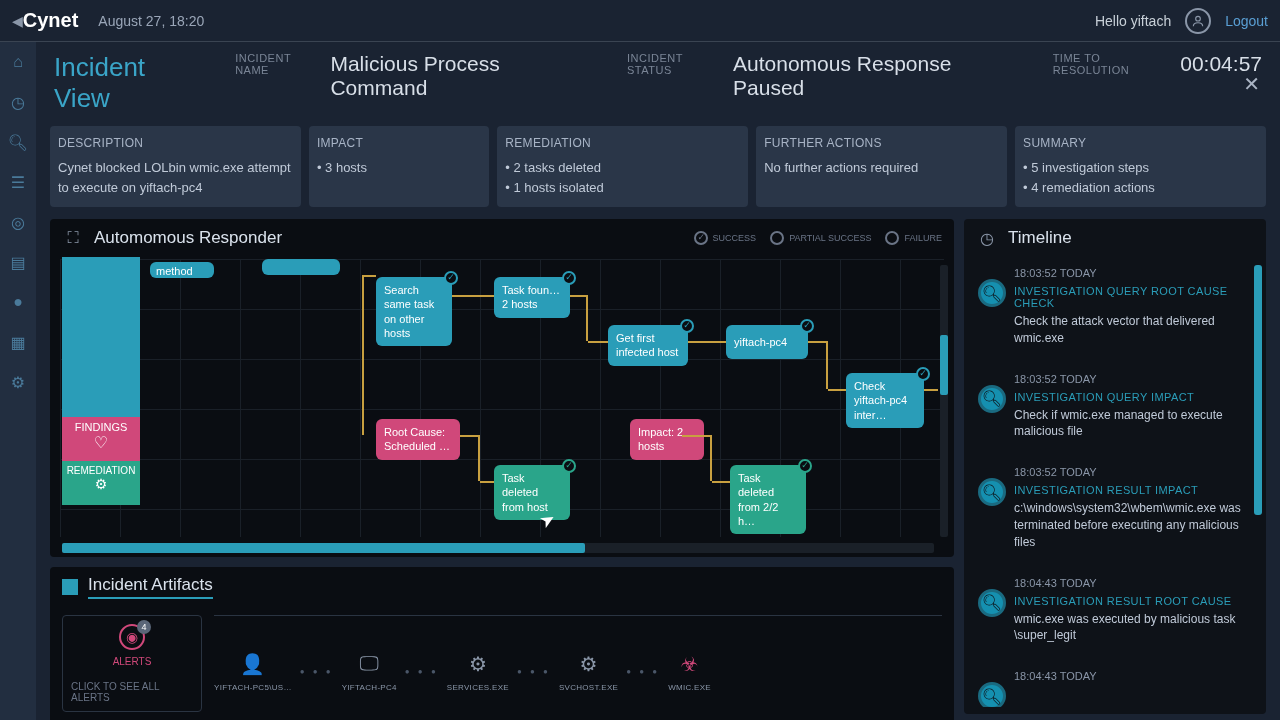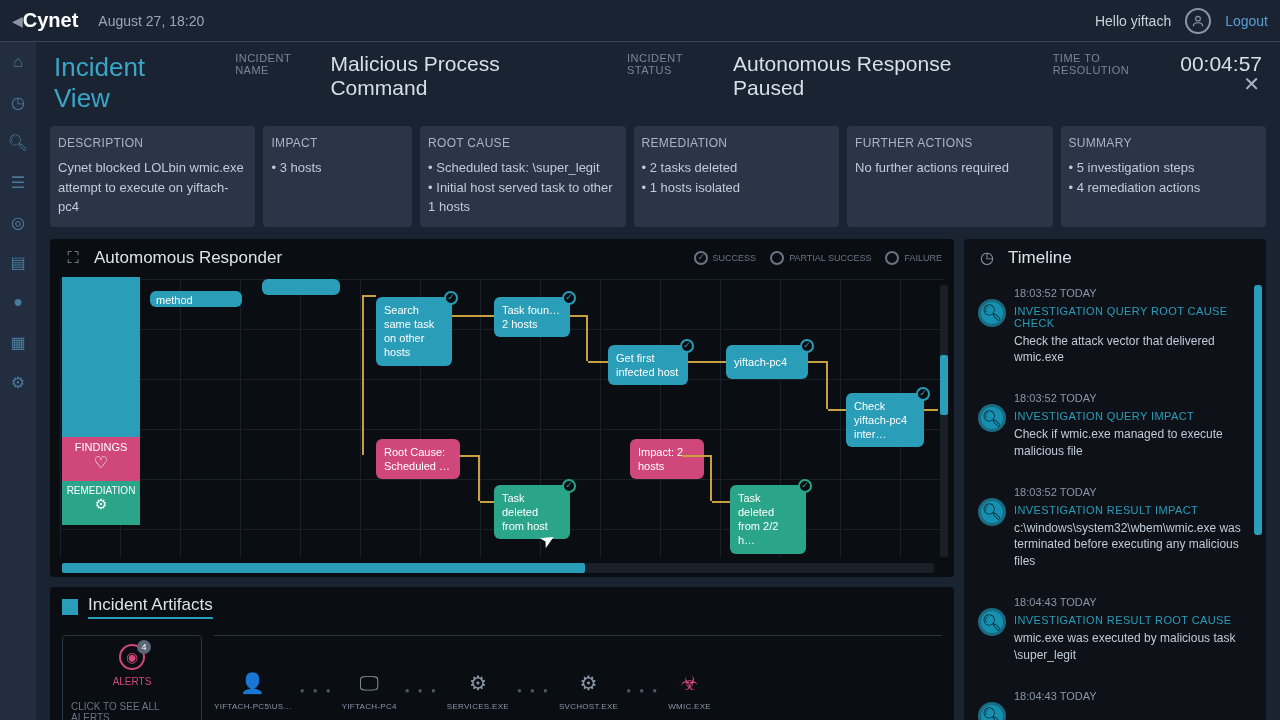--- a/index.html
+++ b/index.html
@@ -149,27 +149,20 @@
 <div class="cards">
   <div class="card">
     <div class="card-title">DESCRIPTION</div>
     <div class="card-body" style="font-size:13px;"><span>Cynet blocked LOLbin wmic.exe attempt to execute on yiftach-pc4</span></div>
   </div>
   <div class="card" style="flex:0.7">
     <div class="card-title">IMPACT</div>
     <div class="card-body">
         <div>3 hosts</div>
       </div>
-  </div>
-  <div class="card">
-    <div class="card-title">ROOT CAUSE</div>
-    <div class="card-body">
-      <div>Scheduled task: \super_legit</div>
-      <div>Initial host served task to other 1 hosts</div>
-    </div>
   </div>
   <div class="card">
     <div class="card-title">REMEDIATION</div>
     <div class="card-body">
       <div>2 tasks deleted</div>
       <div>1 hosts isolated</div>
     </div>
   </div>
   <div class="card">
     <div class="card-title">FURTHER ACTIONS</div>
@@ -207,21 +200,21 @@
         </div>
       </div>
       <div class="flow-wrap">
         <div class="flow-bg"></div>
         <div class="side-labels">
           <div class="sl-top"></div>
           <div class="sl-findings"><span>FINDINGS</span><span class="bulb">♡</span></div>
           <div class="sl-rem"><span>REMEDIATION</span><span class="gear">⚙</span></div>
         </div>
 
-        <div class="node blue" style="left:100px; top:14px; width:92px; height:16px; padding:2px 6px;"><span>method</span></div>
+        <div class="node blue" style="left:100px; top:5px; width:64px; height:16px; padding:2px 6px;"><span>method</span></div>
         <div class="node blue" style="left:212px; top:2px; width:78px; height:16px;"></div>
         <div class="node blue" style="left:326px; top:20px; width:76px;"><span>Search same task on other hosts</span><span class="check">✓</span></div>
         <div class="node blue" style="left:444px; top:20px; width:76px;"><span>Task foun… 2 hosts</span><span class="check">✓</span></div>
         <div class="node blue" style="left:558px; top:68px; width:80px;"><span>Get first infected host</span><span class="check">✓</span></div>
         <div class="node blue" style="left:676px; top:68px; width:82px; padding:10px 8px;"><span>yiftach-pc4</span><span class="check">✓</span></div>
         <div class="node blue" style="left:796px; top:116px; width:78px;"><span>Check yiftach-pc4 inter…</span><span class="check">✓</span></div>
         <div class="node pink" style="left:326px; top:162px; width:84px;"><span>Root Cause: Scheduled …</span></div>
         <div class="node pink" style="left:580px; top:162px; width:74px;"><span>Impact: 2 hosts</span></div>
         <div class="node green" style="left:444px; top:208px; width:76px;"><span>Task deleted from host</span><span class="check" style="border-color:#2aa58a;color:#2aa58a">✓</span></div>
         <div class="node green" style="left:680px; top:208px; width:76px;"><span>Task deleted from 2/2 h…</span><span class="check" style="border-color:#2aa58a;color:#2aa58a">✓</span></div>

